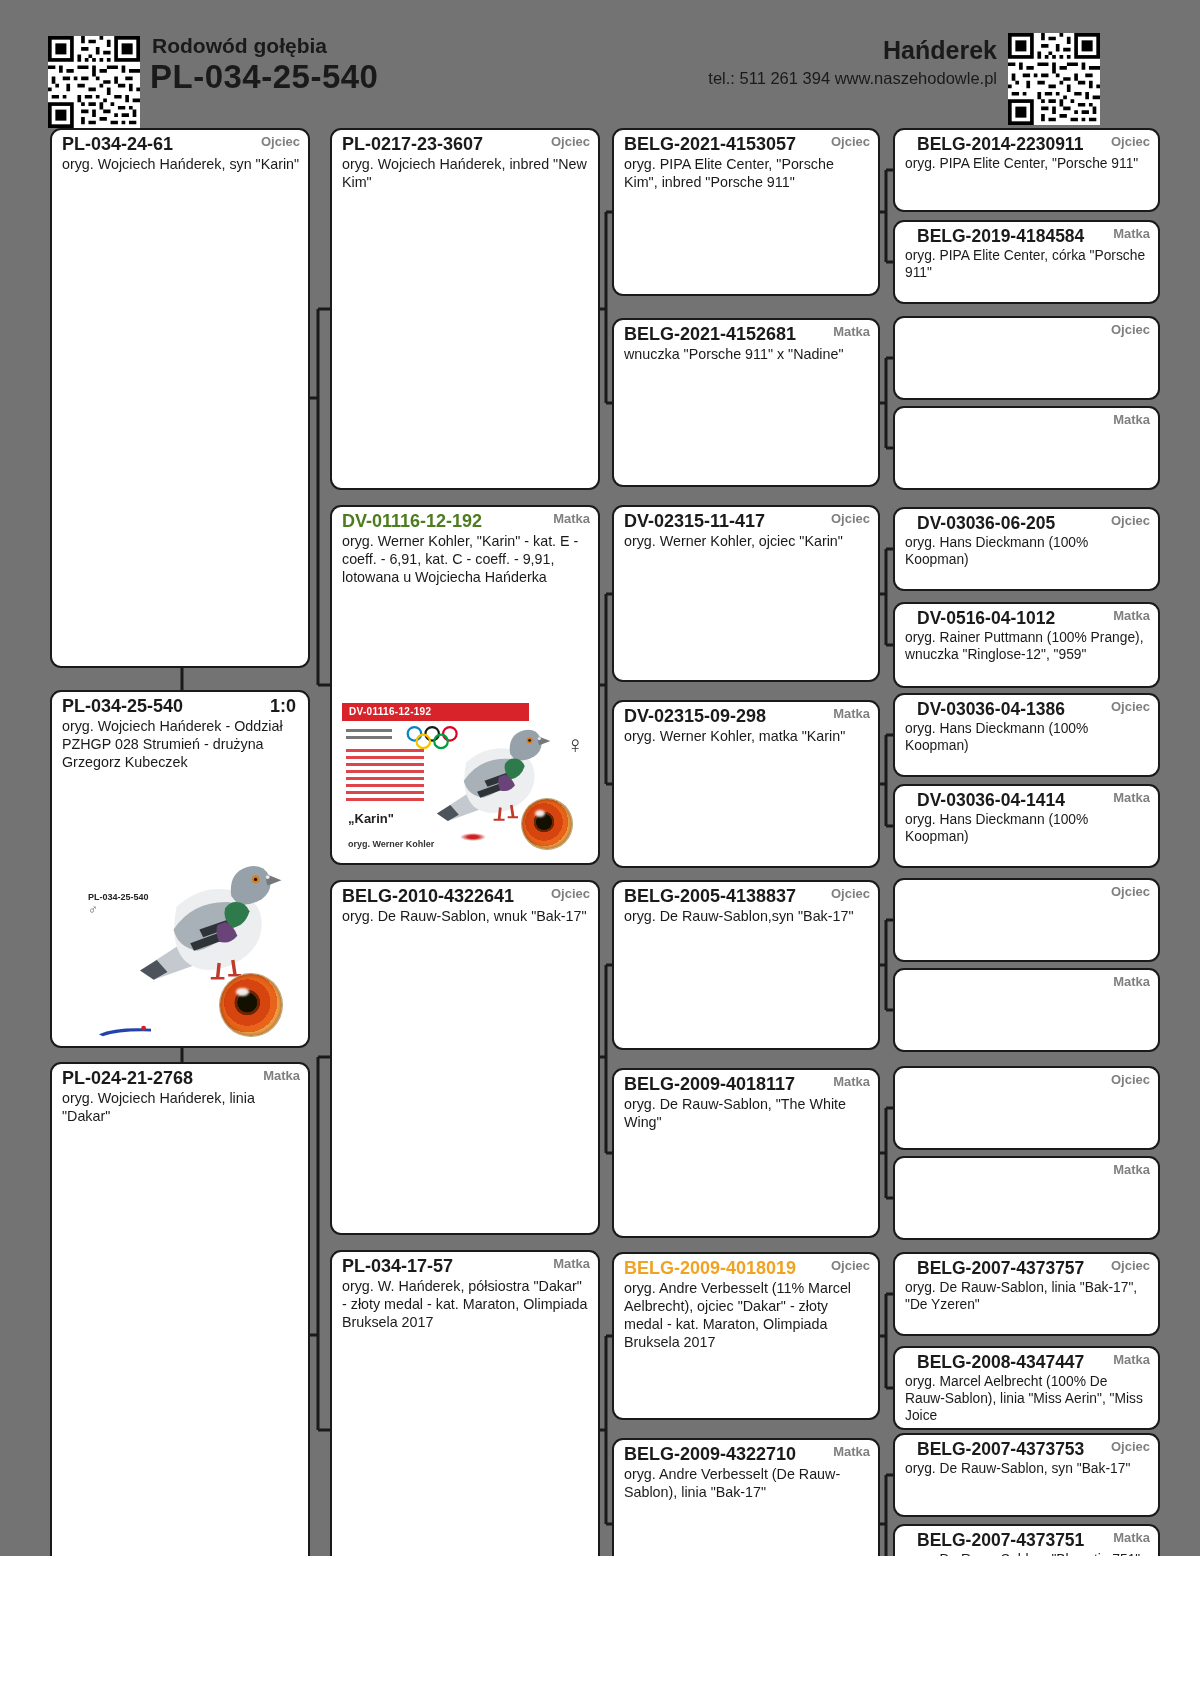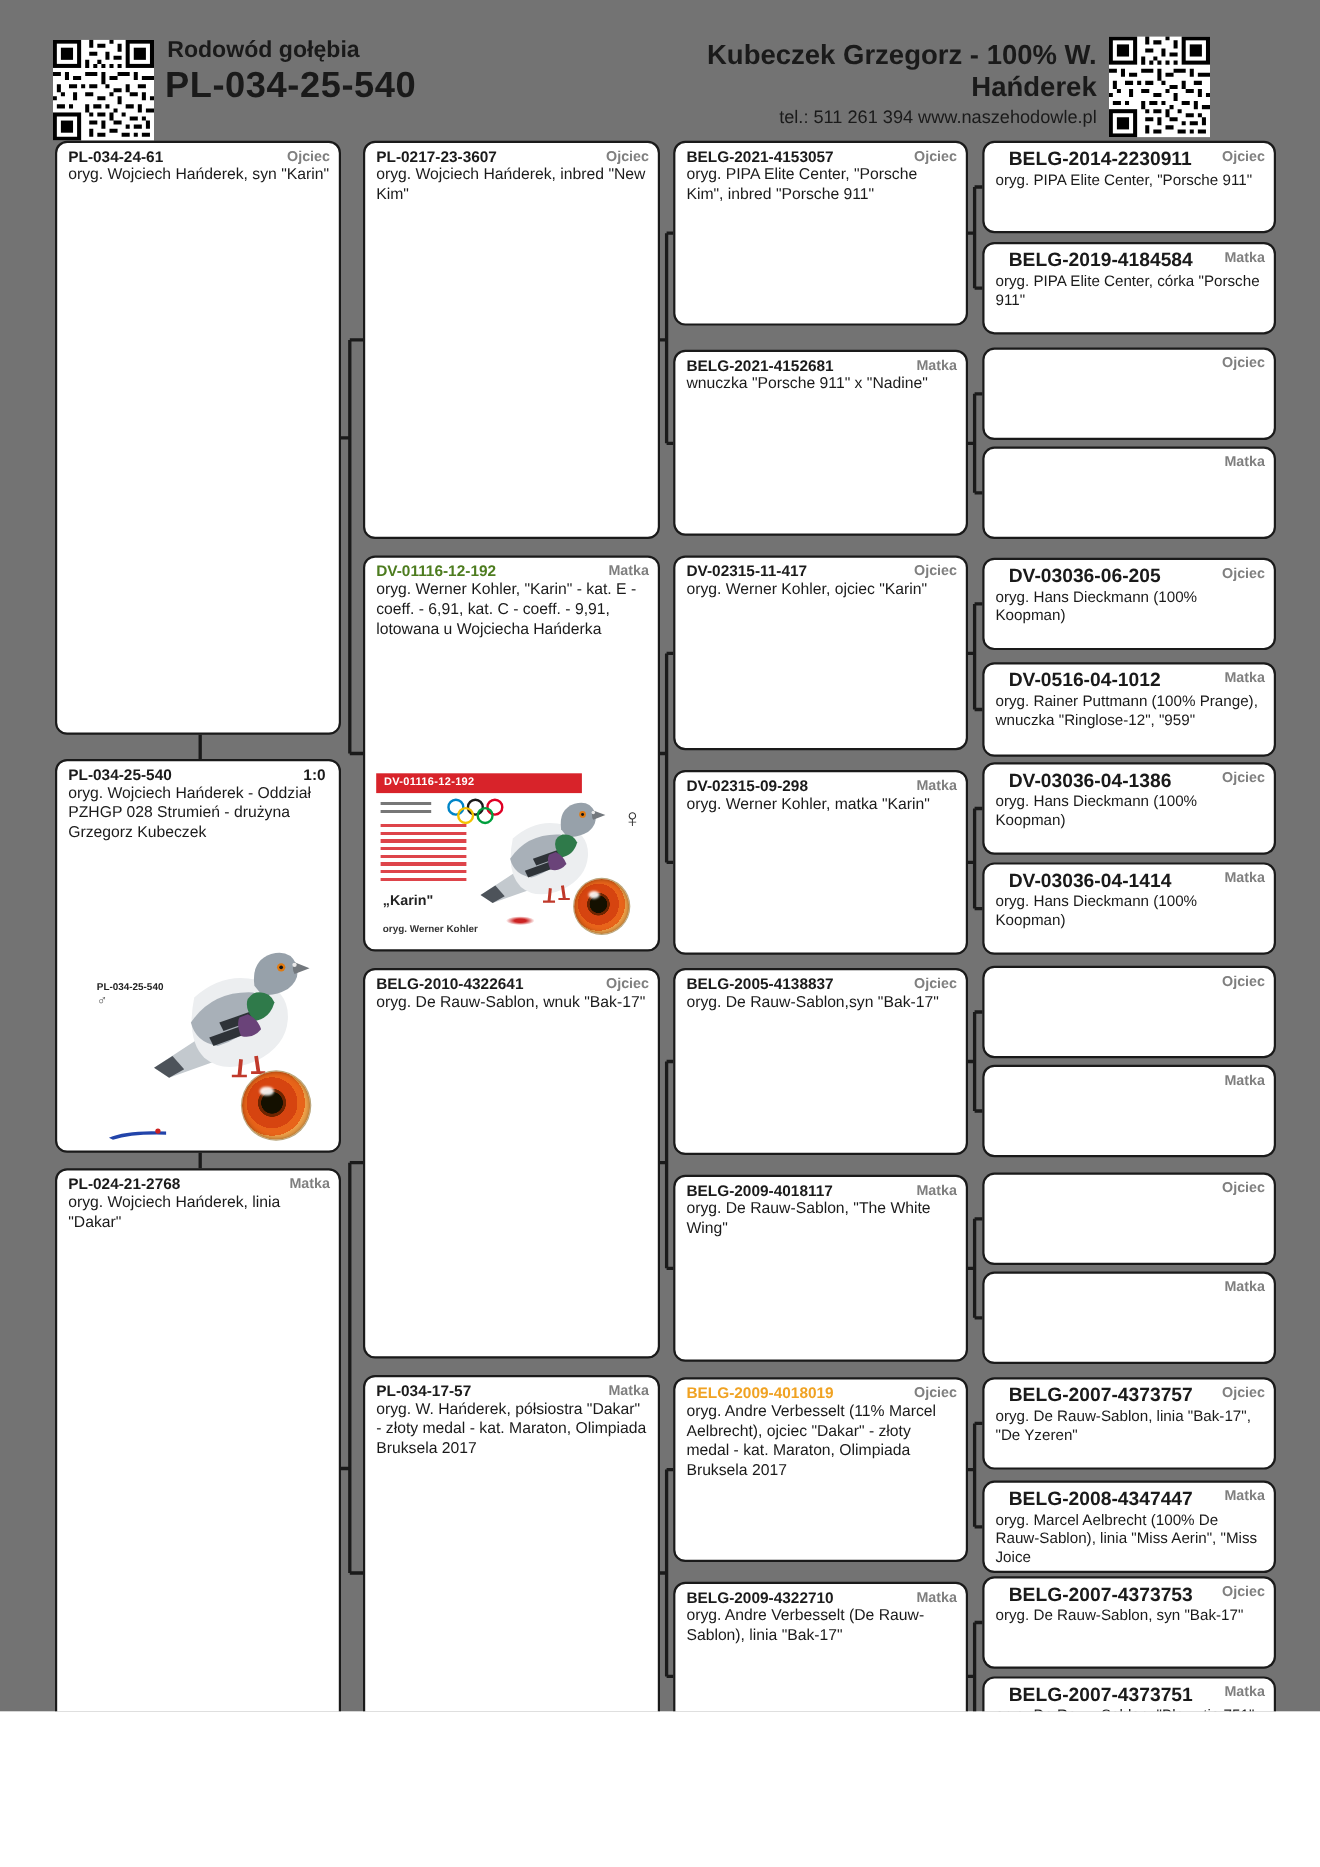--- a/index.html
+++ b/index.html
@@ -9,21 +9,21 @@
   .hdr-doc-type{position:absolute;left:152px;top:34px;font-size:21px;font-weight:bold;}
   .hdr-ring{position:absolute;left:150px;top:58px;font-size:33px;font-weight:bold;letter-spacing:.5px;}
   .hdr-right{position:absolute;right:203px;top:36px;text-align:right;}
   .hdr-breeder{font-size:25px;font-weight:bold;line-height:1.15;}
   .hdr-contact{font-size:16.5px;margin-top:4px;}
   .qr{position:absolute;width:92px;height:92px;}
   
   .node{position:absolute;background:#fff;border:2.5px solid #1a1a1a;border-radius:11px;
         padding:4px 8px 4px 10px;box-sizing:border-box;}
   .role{position:absolute;top:4px;right:8px;font-size:13px;font-weight:bold;color:#7f7f7f;}
-  .ring-no{font-size:14px;font-weight:bold;white-space:nowrap;display:flex;justify-content:space-between;}
+  .ring-no{font-size:18px;font-weight:bold;white-space:nowrap;display:flex;justify-content:space-between;}
   .ring-no.green{color:#4d7c1f;}
   .ring-no.orange{color:#f0a222;}
   .score{color:#1a1a1a;padding-right:4px;}
   .desc{font-size:14.3px;line-height:1.25;margin-top:1px;}
   .compact .ring-no{font-size:17.5px;margin-left:12px;}
   .compact .desc{font-size:13.8px;line-height:1.22;}
   
   #connectors{position:absolute;left:0;top:0;pointer-events:none;}
   
   .photo-ring{position:absolute;font-size:9px;font-weight:bold;color:#222;}
@@ -102,21 +102,20 @@
       </symbol>
     </defs>
   </svg>
 
   <svg class="qr" style="left:48px;top:36px">
       <use href="#qr-sym"></use>
     </svg>
   <div class="hdr-doc-type">Rodowód gołębia</div>
   <div class="hdr-ring">PL-034-25-540</div>
   <div class="hdr-right">
-    <div class="hdr-breeder">Kubeczek Grzegorz - 100% W.</div>
     <div class="hdr-breeder">Hańderek</div>
     <div class="hdr-contact">tel.: 511 261 394 www.naszehodowle.pl</div>
   </div>
   <svg class="qr" style="left:1008px;top:33px">
       <use href="#qr-sym"></use>
     </svg>
 
   <svg id="connectors" width="1200" height="1697">
     <path fill="none" stroke="#1a1a1a" stroke-width="3" d="
       M182 668 V690 M182 1048 V1062

